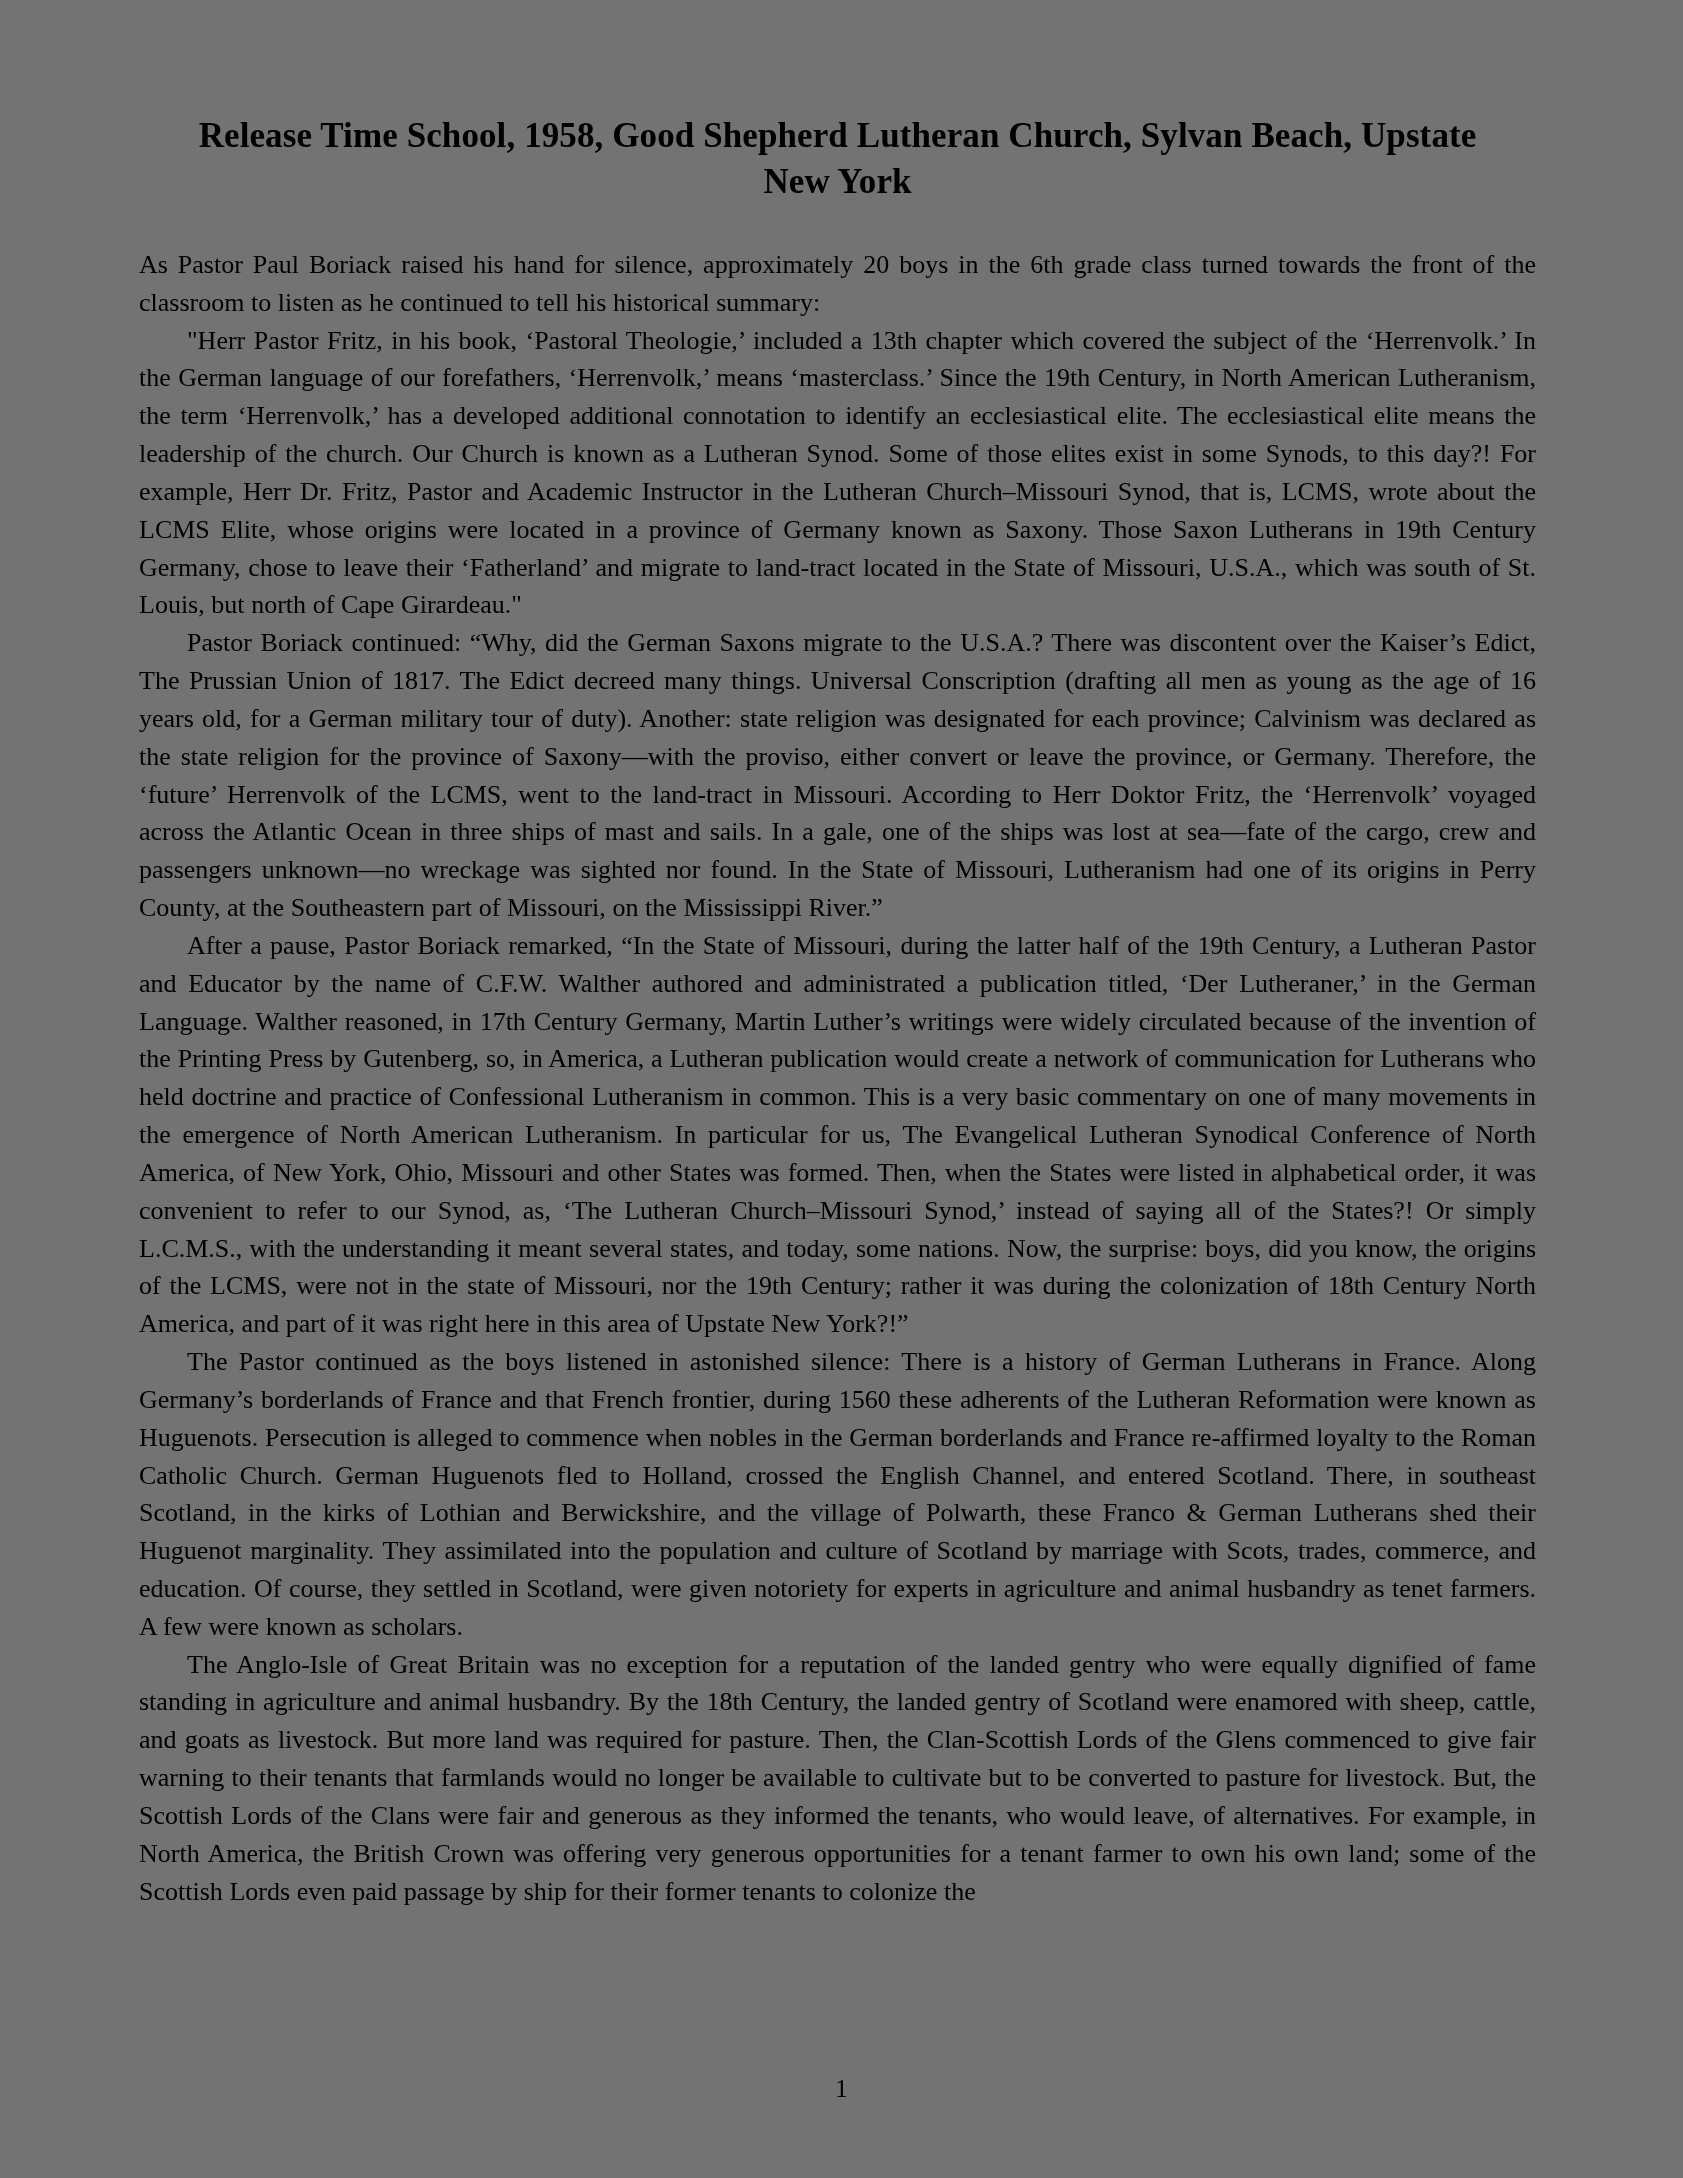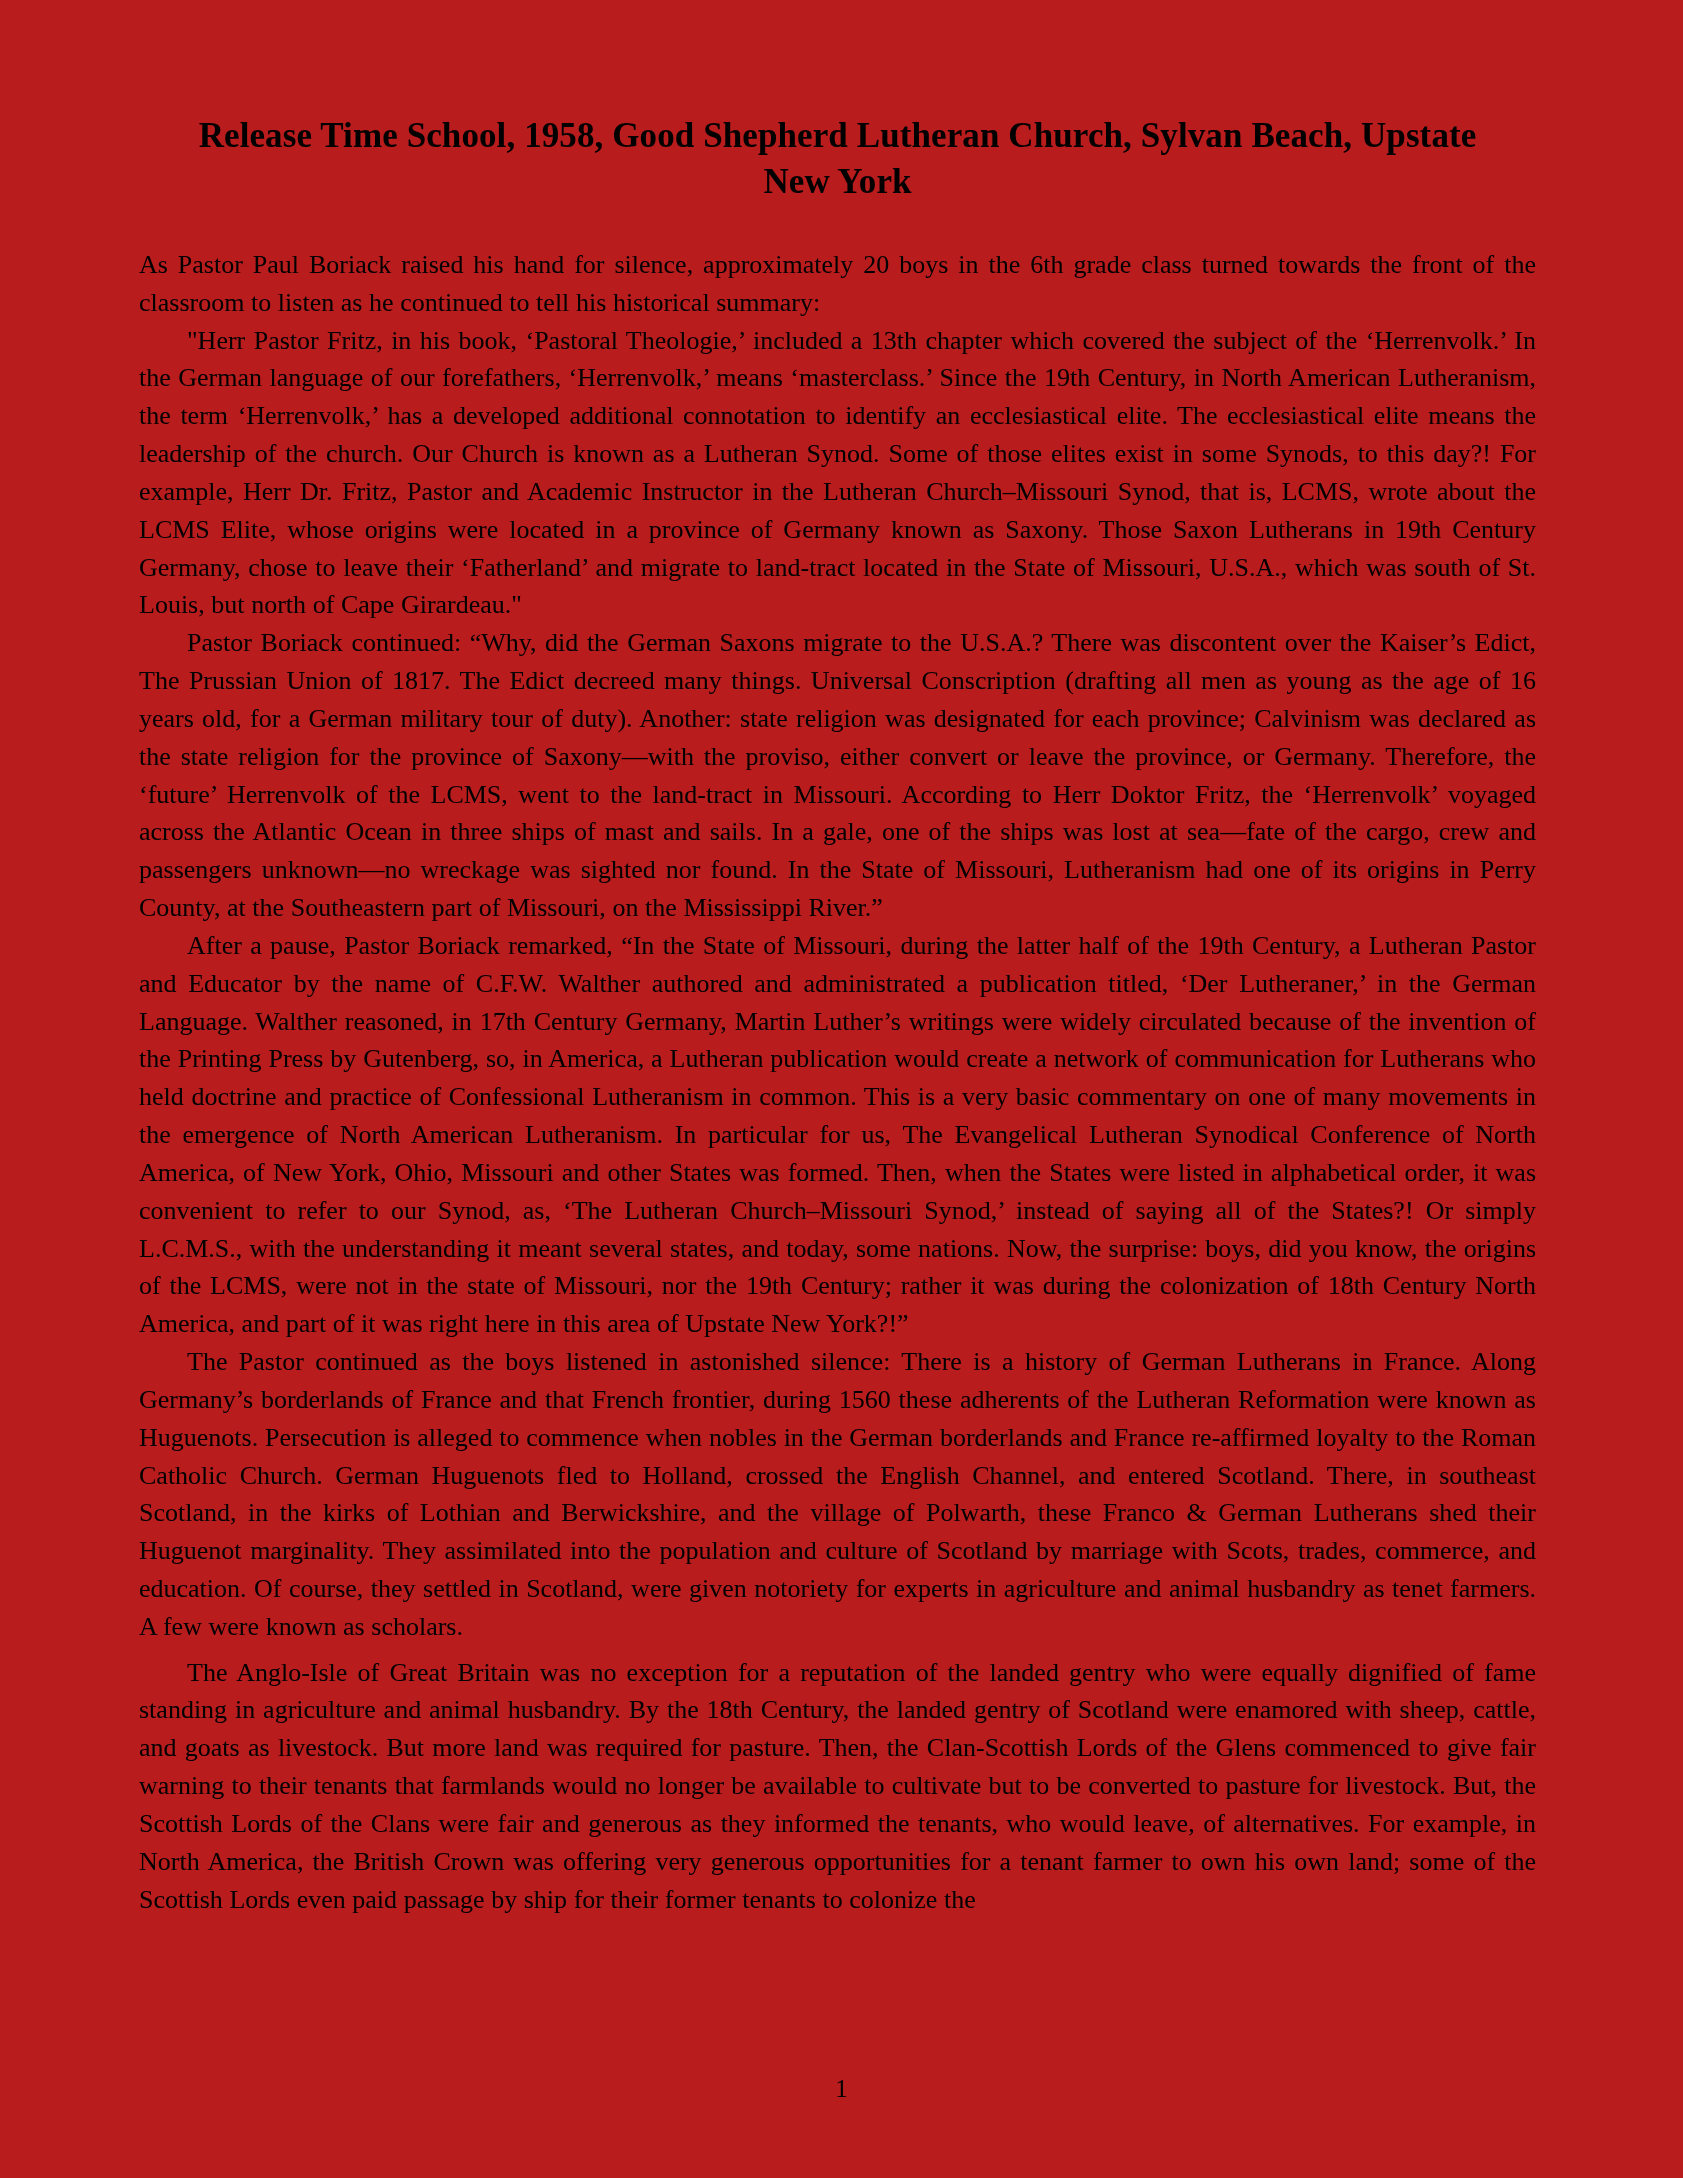--- a/index.html
+++ b/index.html
@@ -14,21 +14,21 @@
     font-family: "Liberation Serif", "DejaVu Serif", serif;
     color: #000000;
     -webkit-font-smoothing: antialiased;
   }
   .page {
     position: relative;
     width: 1683px;
     height: 2178px;
     box-sizing: border-box;
     padding: 99px 147px 87px 139px;
-    background: #b91c1c;
+    background: #737373;
     overflow: hidden;
   }
   .doc-title {
     font-size: 35px;
     font-weight: bold;
     text-align: center;
     line-height: 1.30;
     margin: 14px 28px 0 28px;
     letter-spacing: 0.1px;
   }
@@ -43,21 +43,20 @@
     margin: 0;
     hyphens: none;
     -webkit-hyphens: none;
     word-spacing: 0.1px;
   }
   p.para.indent {
     text-indent: 48px;
   }
   p.para.last {
     text-align: justify;
-    margin-top: 8px;
   }
   .page-number {
     position: absolute;
     left: 0;
     right: 0;
     bottom: 77px;
     text-align: center;
     font-size: 25px;
     line-height: 1;
   }

